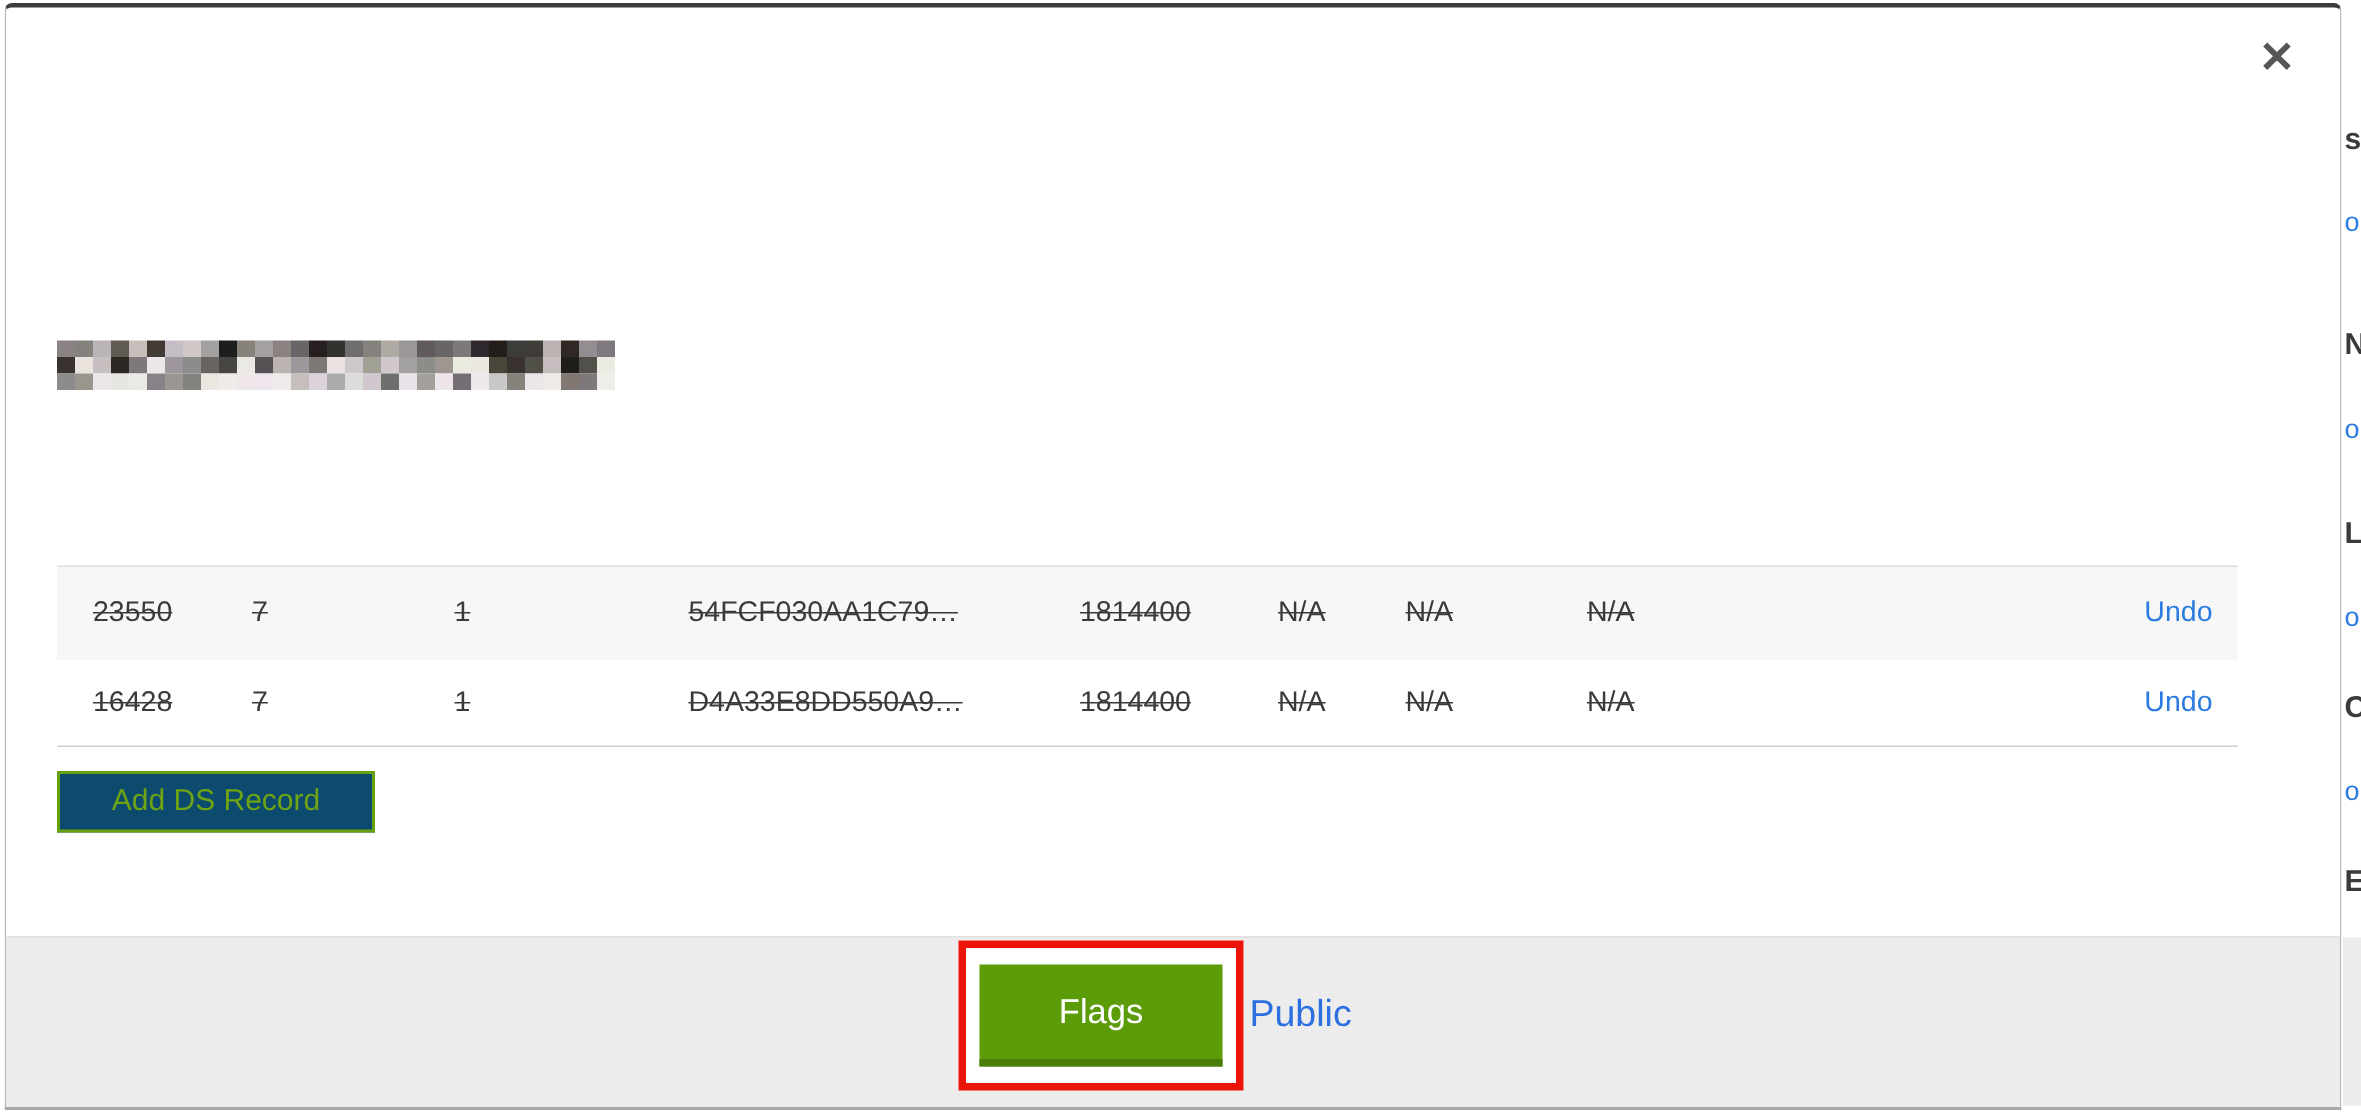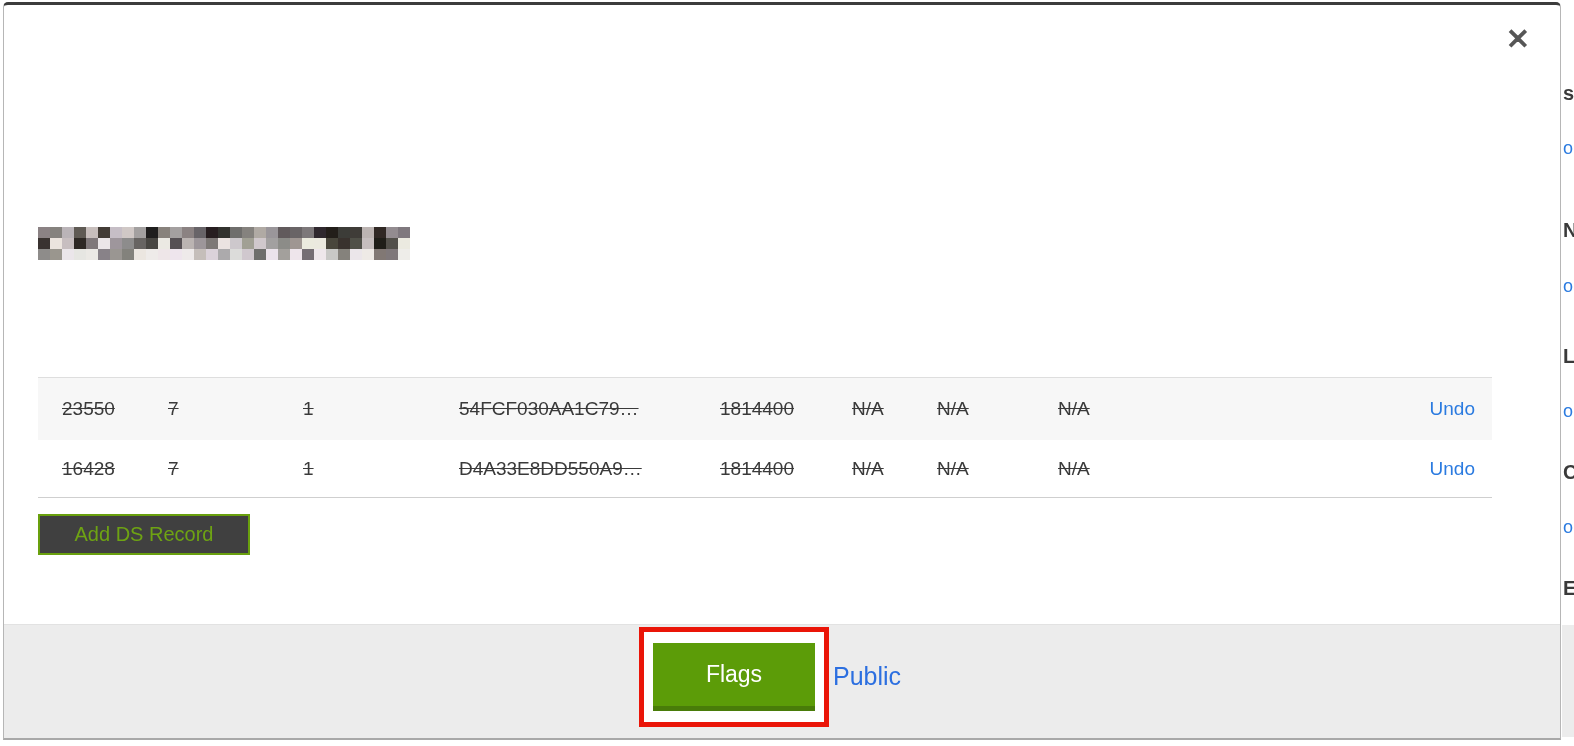--- a/index.html
+++ b/index.html
@@ -45,21 +45,21 @@
   .c-flags    { left:814px; }
   .c-proto    { left:899px; }
   .c-kda      { left:1020px; }
   .c-pubkey   { left:1182px; }
 
   .h-keytag { left:10px; } .h-alg { left:130px; } .h-dtype { left:265px; }
   .h-digest { left:421px; } .h-msl { left:654px; } .h-flags { left:814px; }
   .h-proto { left:899px; } .h-kda { left:1020px; } .h-pubkey { left:1182px; }
 
   .add-btn { position:absolute; left:34px; top:509px; width:212px; height:41px;
-             background:#404040; border:2px solid #69a00d; color:#6ea313; font-size:20px;
+             background:#0c4a6e; border:2px solid #69a00d; color:#6ea313; font-size:20px;
              text-align:center; line-height:37px; cursor:pointer; }
 
   
   .footer { position:absolute; left:0; right:0; bottom:0; height:114px;
             background:#ececec; border-top:1px solid #e2e2e2; }
   .annotation { position:absolute; left:639px; top:627px; width:190px; height:100px;
                 border:5px solid #ea1508; background:#fff;
                 display:flex; align-items:center; justify-content:center; }
   .save-btn { width:162px; height:68px; background:#5c9c08; border:none;
               border-bottom:5px solid #497c09; color:#fff; font-size:23px;

